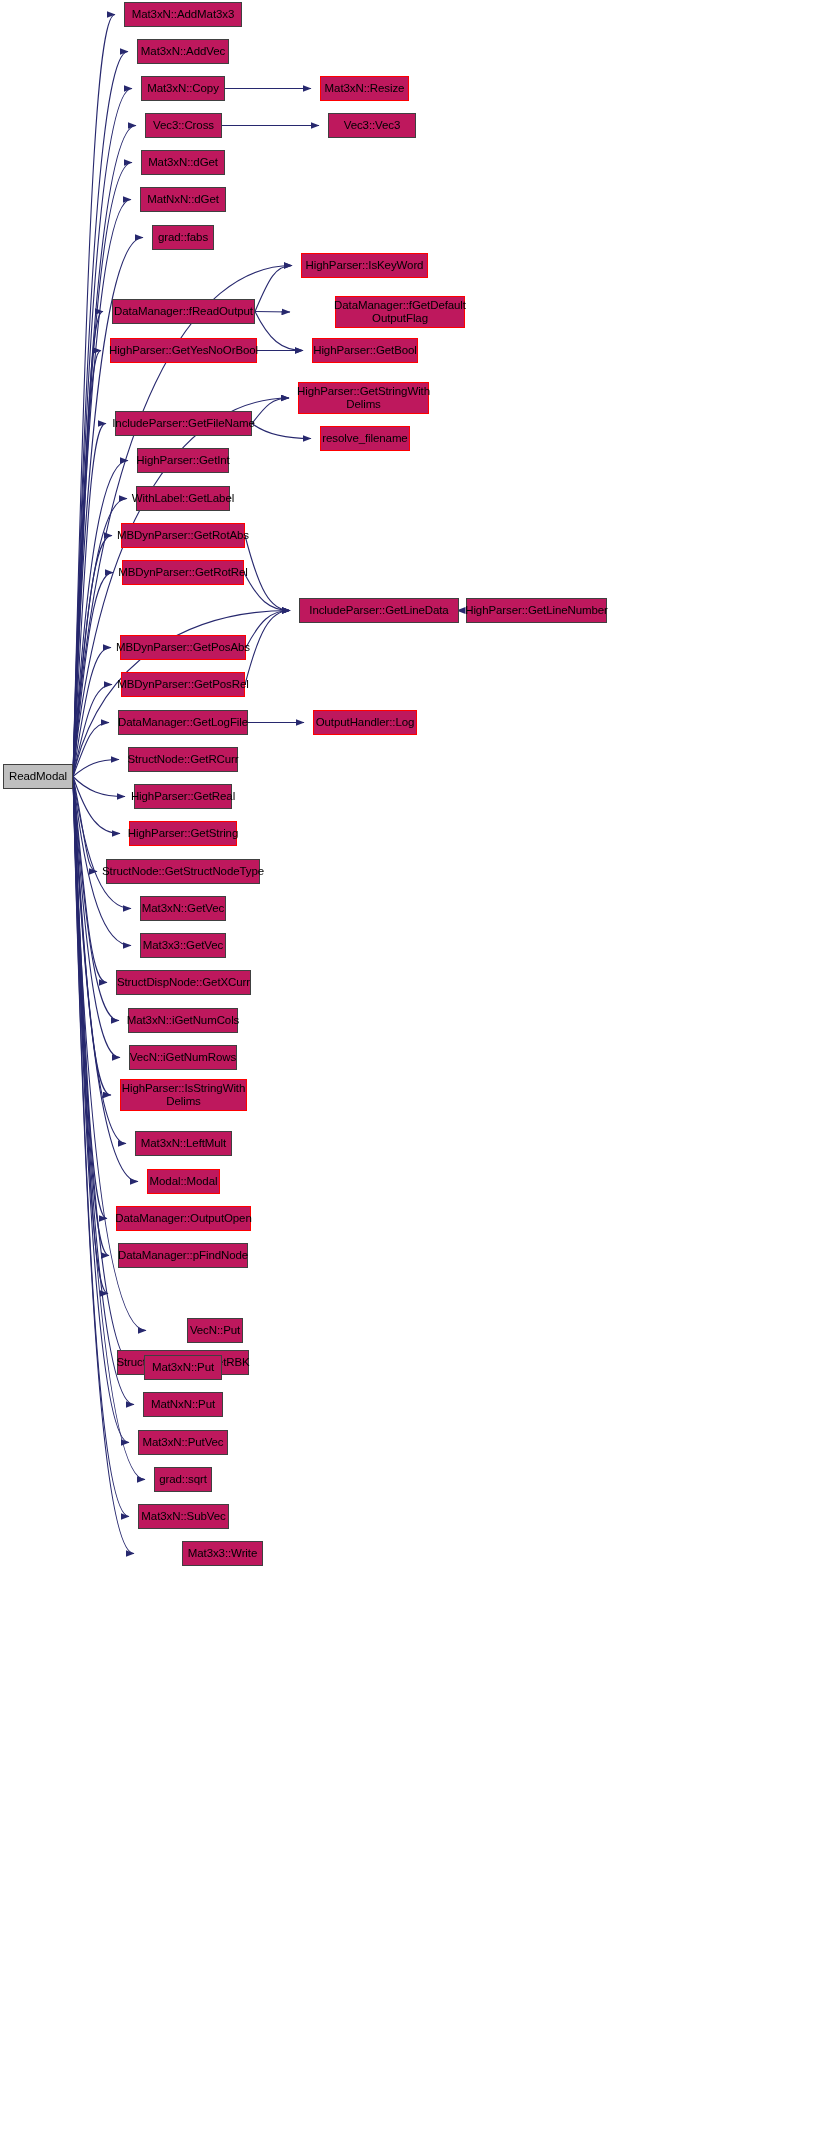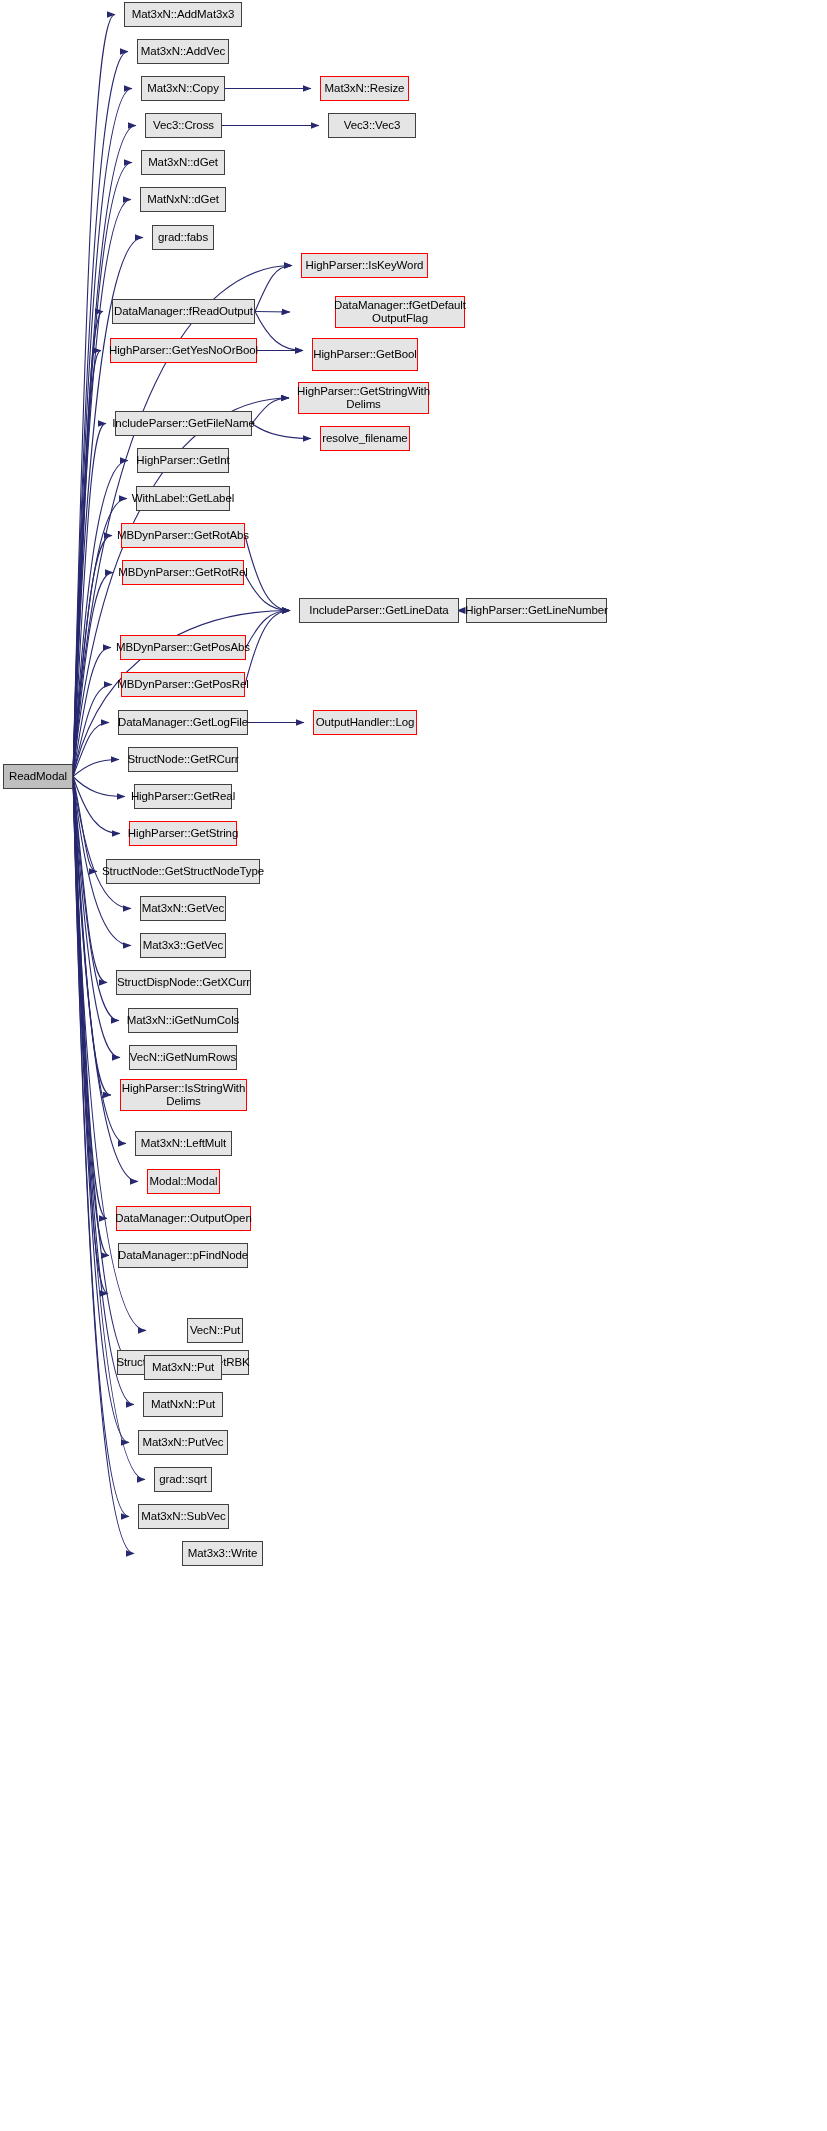--- a/index.html
+++ b/index.html
@@ -19,21 +19,21 @@
     position: absolute;
     left: 0;
     top: 0;
     width: 827px;
     height: 2131px;
     pointer-events: none;
   }
   .node {
     position: absolute;
     box-sizing: border-box;
-    background: #e5e5e5;
+    background: #be185d;
     border: 1px solid #404040;
     display: flex;
     align-items: center;
     justify-content: center;
     text-align: center;
     font-size: 11.5px;
     line-height: 13px;
     color: #000000;
     white-space: pre-line;
     letter-spacing: -0.1px;
@@ -125,21 +125,21 @@
       <div class="node" style="left: 145px; top: 113px; width: 77px; height: 25px; text-align: center;">Vec3::Cross</div>
       <div class="node" style="left: 328px; top: 113px; width: 88px; height: 25px;">Vec3::Vec3</div>
       <div class="node" style="left: 141px; top: 150px; width: 84px; height: 25px;">Mat3xN::dGet</div>
       <div class="node" style="left: 140px; top: 187px; width: 86px; height: 25px;">MatNxN::dGet</div>
       <div class="node" style="left: 152px; top: 225px; width: 62px; height: 25px;">grad::fabs</div>
       <div class="node red" style="left: 301px; top: 253px; width: 127px; height: 25px;">HighParser::IsKeyWord</div>
       <div class="node" style="left: 112px; top: 299px; width: 143px; height: 25px;">DataManager::fReadOutput</div>
       <div class="node red" style="left: 299px; top: 296px; width: 130px; height: 32px; margin-left: 36px;">DataManager::fGetDefault
 OutputFlag</div>
       <div class="node red" style="left: 110px; top: 338px; width: 147px; height: 25px;">HighParser::GetYesNoOrBool</div>
-      <div class="node red" style="left: 312px; top: 338px; width: 106px; height: 33px;">HighParser::GetBool</div>
+      <div class="node red" style="left: 312px; top: 338px; width: 106px; height: 25px;">HighParser::GetBool</div>
       <div class="node red" style="left: 298px; top: 382px; width: 131px; height: 32px;">HighParser::GetStringWith
 Delims</div>
       <div class="node" style="left: 115px; top: 411px; width: 137px; height: 25px;">IncludeParser::GetFileName</div>
       <div class="node red" style="left: 320px; top: 426px; width: 90px; height: 25px;">resolve_filename</div>
       <div class="node" style="left: 137px; top: 448px; width: 92px; height: 25px;">HighParser::GetInt</div>
       <div class="node" style="left: 136px; top: 486px; width: 94px; height: 25px;">WithLabel::GetLabel</div>
       <div class="node red" style="left: 121px; top: 523px; width: 124px; height: 25px;">MBDynParser::GetRotAbs</div>
       <div class="node red" style="left: 122px; top: 560px; width: 122px; height: 25px;">MBDynParser::GetRotRel</div>
       <div class="node" style="left: 299px; top: 598px; width: 160px; height: 25px;">IncludeParser::GetLineData</div>
       <div class="node" style="left: 466px; top: 598px; width: 141px; height: 25px;">HighParser::GetLineNumber</div>

